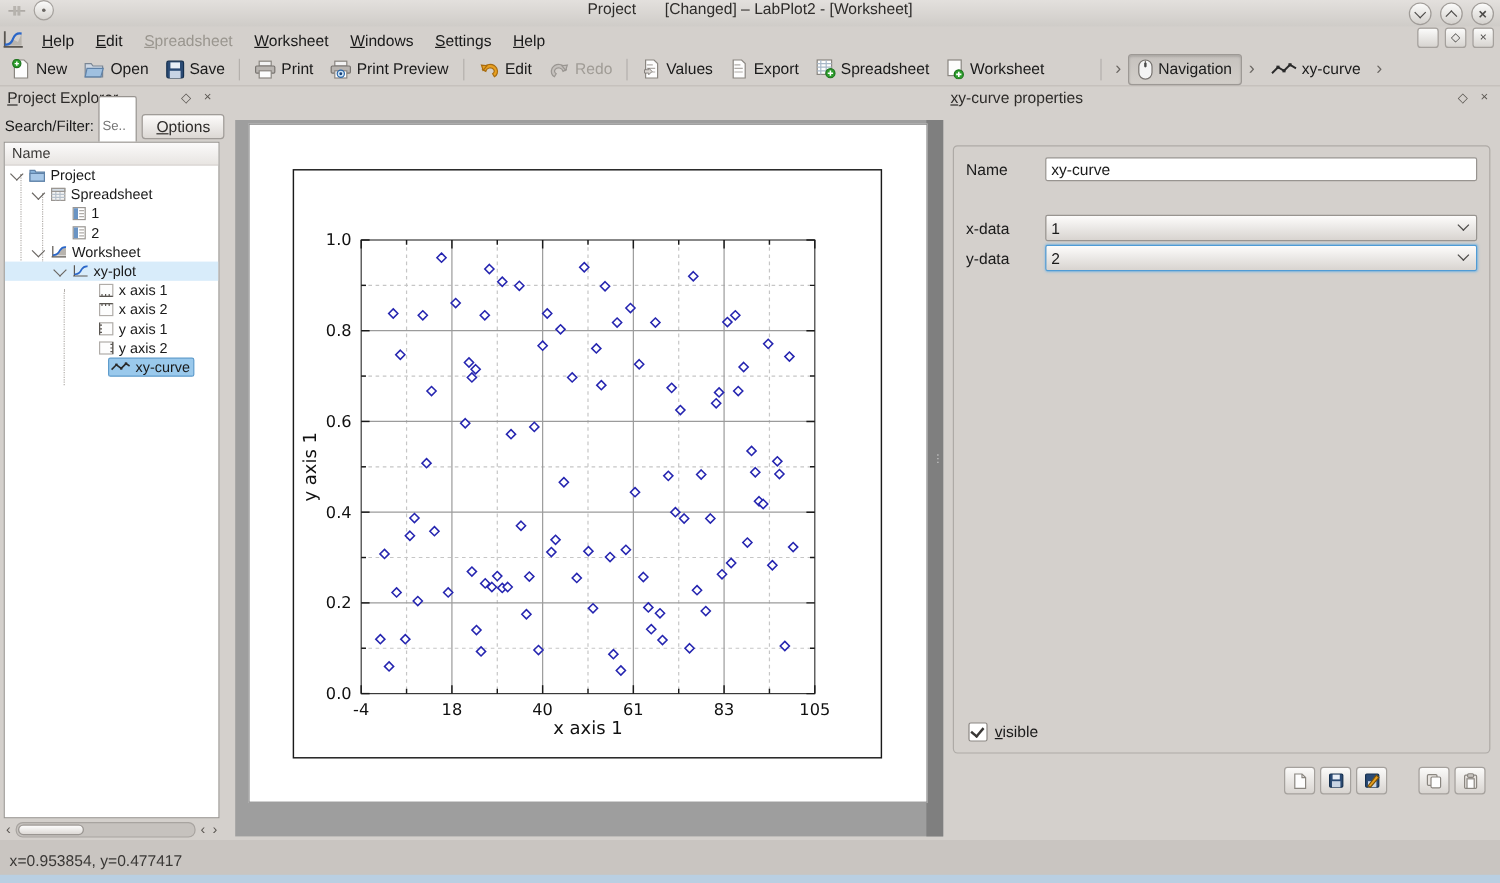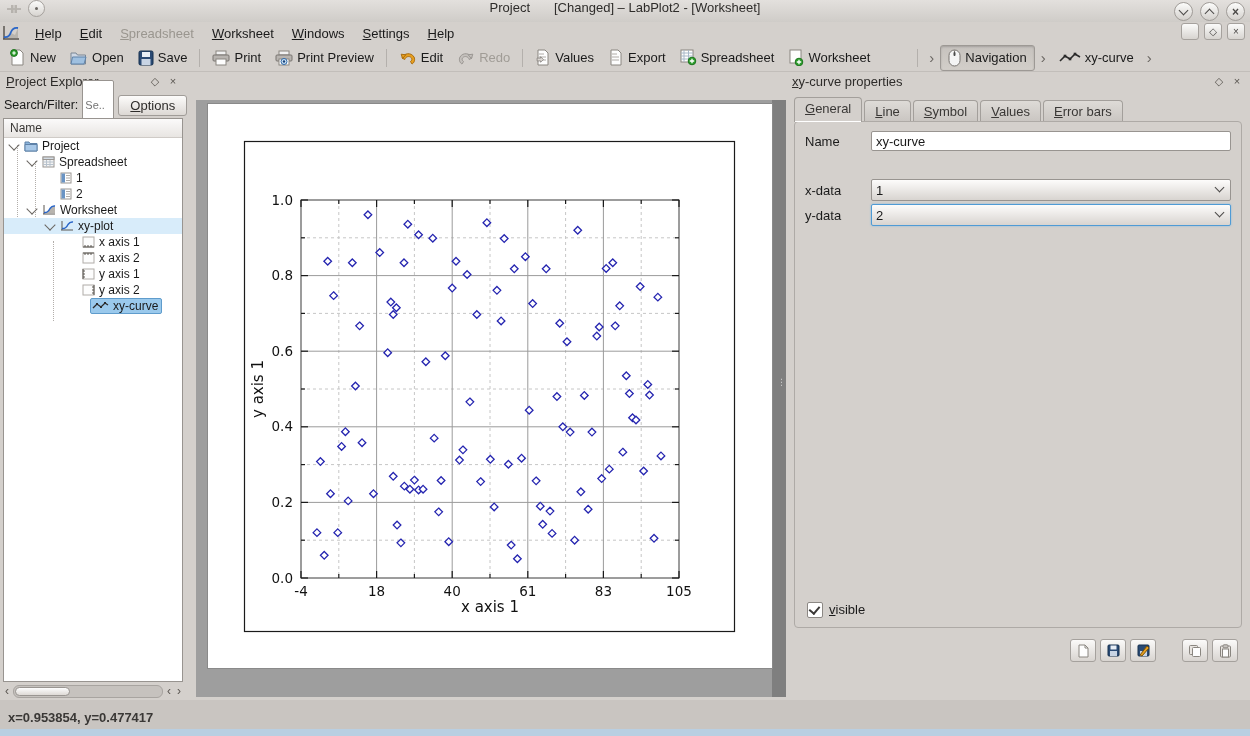--- a/index.html
+++ b/index.html
@@ -100,21 +100,21 @@
   #visible-row{position:absolute;left:12px;bottom:9px;display:flex;align-items:flex-start;gap:6px;}
   .checkbox{width:14px;height:14px;background:#fff;border:1px solid #8c8884;border-radius:2px;position:relative;}
   .checkbox.checked::after{content:"";position:absolute;left:3px;top:1px;width:5px;height:8px;
     border-right:2px solid #3a3836;border-bottom:2px solid #3a3836;transform:rotate(40deg);}
   #prop-footer{position:absolute;right:12px;bottom:38px;display:flex;gap:4px;}
   #prop-footer .gap{width:18px;}
   .fbtn{width:24px;height:21px;border-radius:3px;background:linear-gradient(#fbfaf9,#d8d4d0);
     border:1px solid #a5a19d;display:flex;align-items:center;justify-content:center;}
 
   
-  #statusbar{position:absolute;left:0;top:700px;width:1250px;height:36px;background:#c9c5c1;font-weight:bold;}
+  #statusbar{position:absolute;left:0;top:700px;width:1250px;height:36px;background:#c9c5c1;}
   #status-text{position:absolute;left:8px;top:10px;font-size:13px;color:#3a3836;}
   #bottom-strip{position:absolute;left:0;top:729px;width:1250px;height:7px;background:#b9cfe2;}
 </style>
 </head>
 <body>
 
 <div id="root">
 
   <div id="titlebar">
     <div class="tb-left">
@@ -641,27 +641,20 @@
   <div id="right-dock">
     <div class="dock-header">
       <span class="dh-title u1">xy-curve properties</span>
       <span class="dockbtn">
           <span>◇</span>
         </span>
       <span class="dockbtn">
           <span>×</span>
         </span>
     </div>
-    <div id="prop-tabs">
-      <span class="tab active u1">General</span>
-      <span class="tab u1">Line</span>
-      <span class="tab u1">Symbol</span>
-      <span class="tab u1">Values</span>
-      <span class="tab u1">Error bars</span>
-    </div>
     <div id="prop-box">
       <div class="field-row" style="top:9px">
         <span class="field-label">Name</span>
         <input class="tinput" value="xy-curve" style="">
       </div>
       <div class="field-row" style="top:58px">
         <span class="field-label">x-data</span>
         <span class="combo">
             <span>1</span>
             <span class="carrow"></span>

